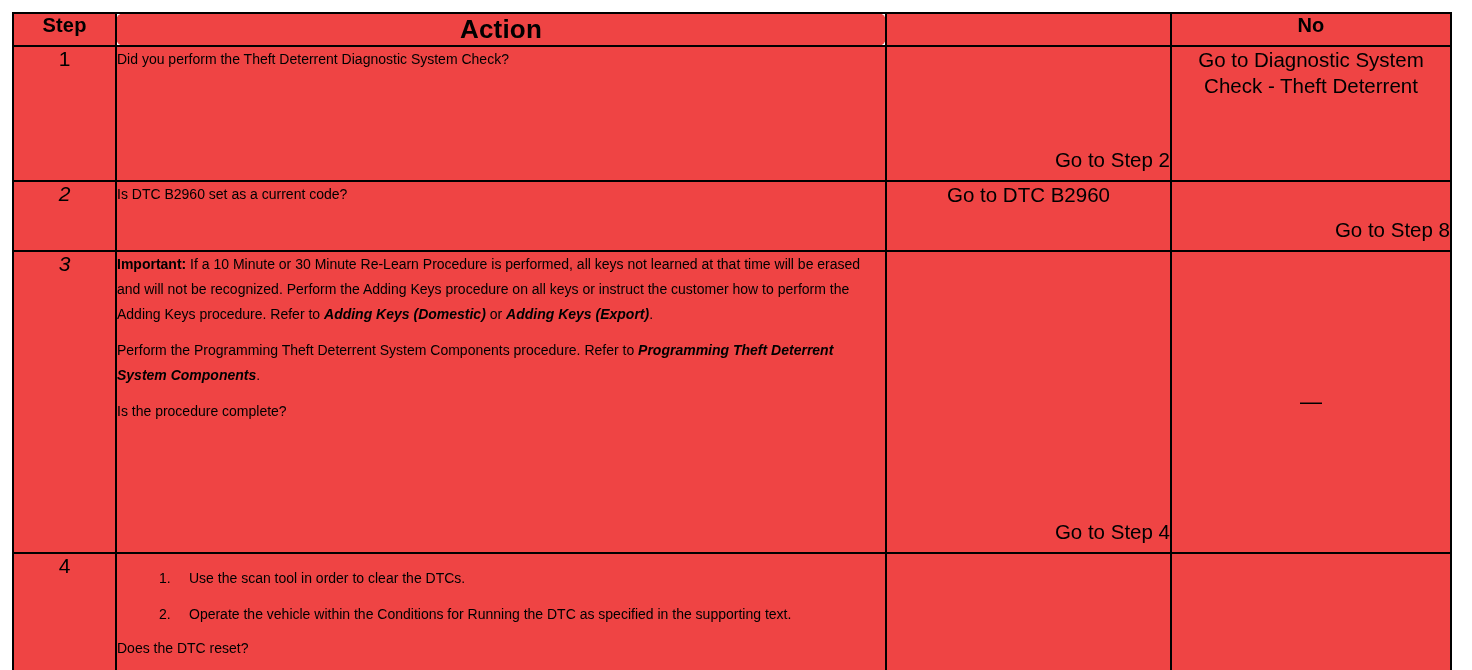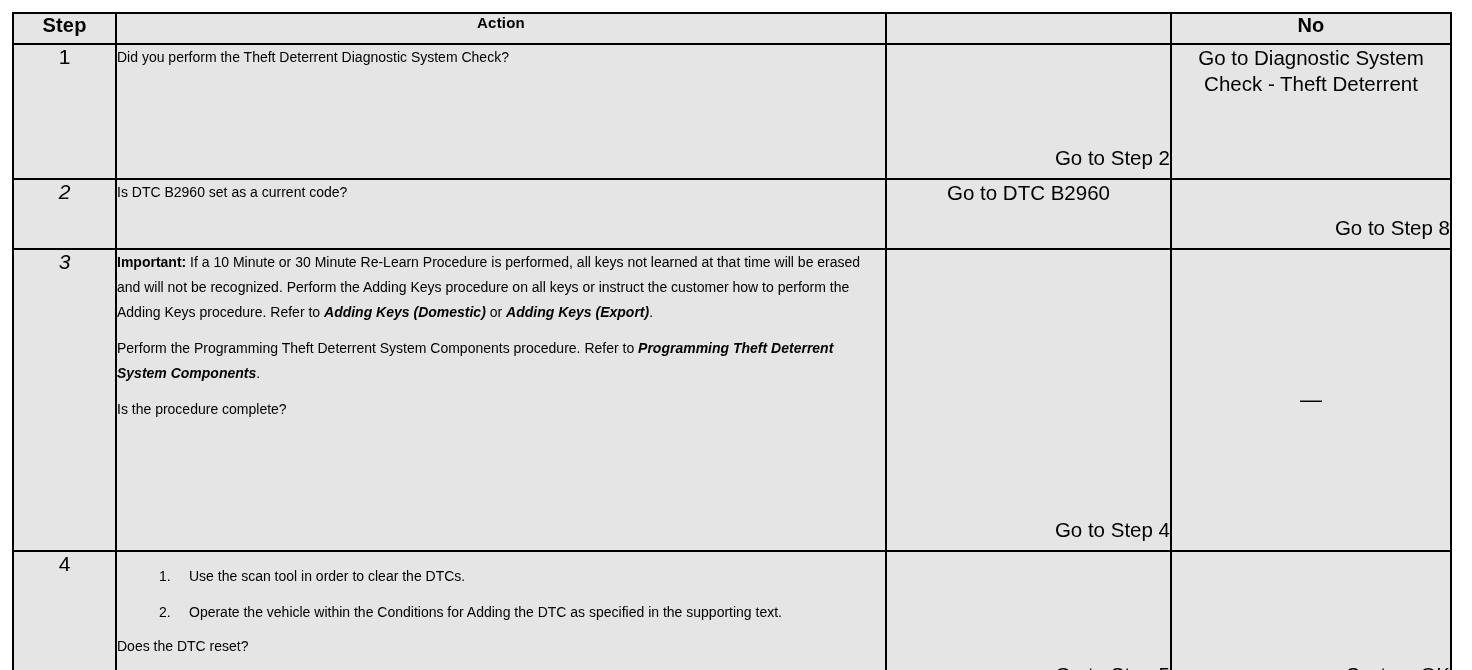--- a/index.html
+++ b/index.html
@@ -30,39 +30,39 @@
     border-collapse: collapse;
     table-layout: fixed;
     background: #ffffff;
   }
 
   table.dtc-table td,
   table.dtc-table th {
     border: 2.5px solid #000000;
     vertical-align: top;
     padding: 0;
-    background: #e5e5e5;
+    background: #ef4444;
   }
 
   
   col.c-step   { width: 103px; }
   col.c-action { width: 770px; }
   col.c-yes    { width: 285px; }
   col.c-no     { width: 280px; }
 
   
   thead th {
     height: 29px;
     text-align: center;
     vertical-align: middle;
     font-size: 20px;
     font-weight: bold;
     letter-spacing: 0.2px;
   }
-  thead th.th-action { font-size: 15px; }
+  thead th.th-action { font-size: 26px; border-radius: 8px; }
 
   
   td.step-cell {
     text-align: center;
     vertical-align: middle;
     font-size: 21px;
   }
   td.step-cell .snum { display: inline-block; }
   td.step-cell .snum.italic { font-style: italic; }
 
@@ -201,21 +201,21 @@
         </td>
       </tr>
 
       <tr class="row-4">
         <td class="step-cell">
           <span class="snum">4</span>
         </td>
         <td class="action-cell">
           <ol class="numlist">
             <li>Use the scan tool in order to clear the DTCs.</li>
-            <li>Operate the vehicle within the Conditions for Adding the DTC as specified in the supporting text.</li>
+            <li>Operate the vehicle within the Conditions for Running the DTC as specified in the supporting text.</li>
           </ol>
           <p>Does the DTC reset?</p>
         </td>
         <td class="ans-cell bottom">
           <span class="ans-inner"><span>Go to </span><span class="i">Step 5</span></span>
         </td>
         <td class="ans-cell bottom">
           <span class="ans-inner">System OK</span>
         </td>
       </tr>

